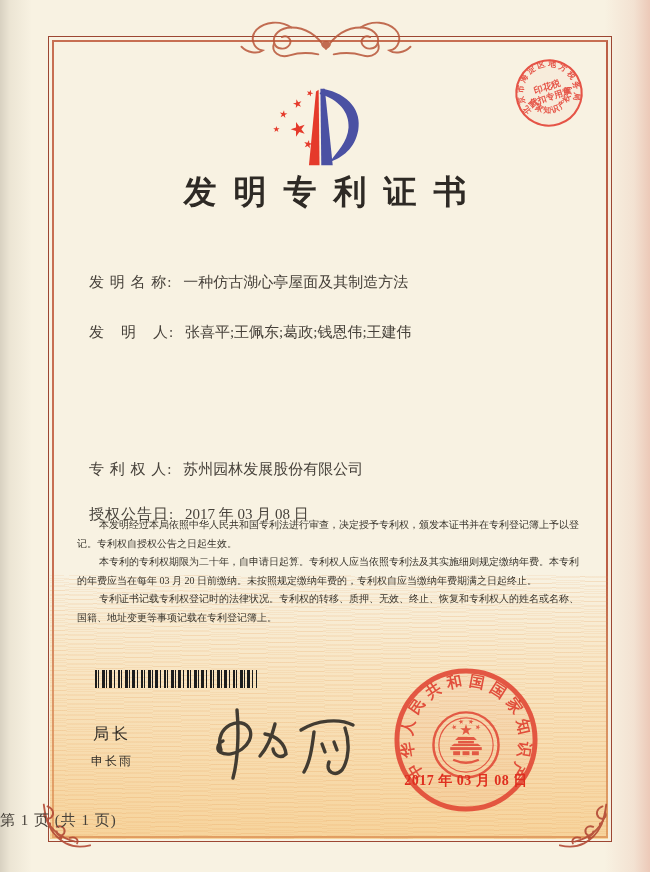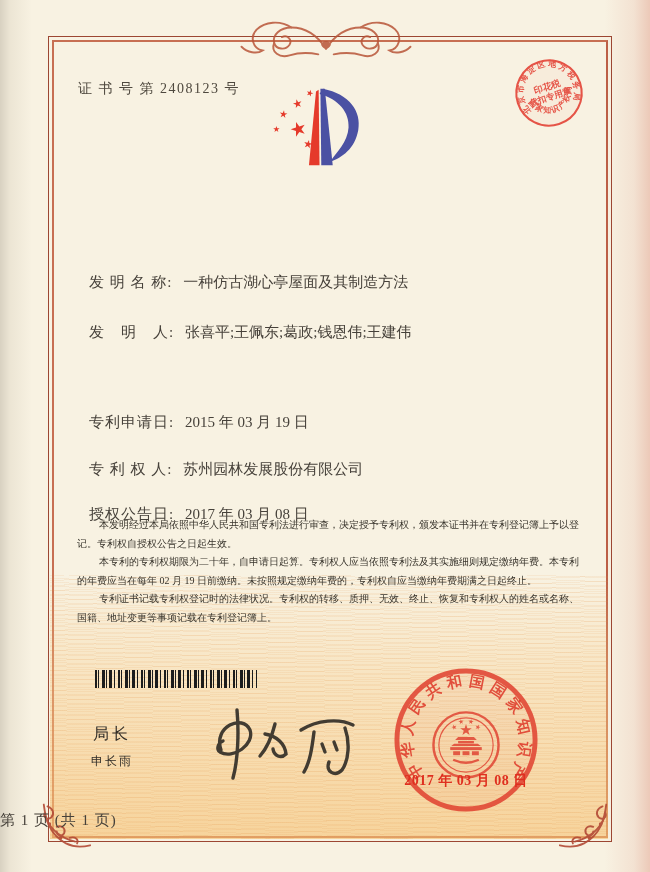--- a/index.html
+++ b/index.html
@@ -128,61 +128,57 @@
       <path d="M6,6 C8,22 12,38 30,48 C38,52 48,52 56,50"></path>
       <path d="M8,20 C14,34 24,42 40,46"></path>
       <path d="M10,8 C16,10 18,16 14,20 C10,23 5,20 7,15"></path>
       <path d="M20,30 C26,28 30,32 28,37 C26,41 20,40 20,35"></path>
       <path d="M34,42 C40,40 44,44 42,48"></path>
       <circle cx="12" cy="27" r="2" fill="#b34a36" stroke="none"></circle>
       <circle cx="24" cy="42" r="2" fill="#b34a36" stroke="none"></circle>
     </g>
   </svg>
 
-  <div class="cert-no">证 书 号 第 2408123 号</div>
 
   <svg class="logo-box" viewBox="0 0 120 100">
     <g fill="#e53a2b">
       <use href="#star" transform="translate(53,15) scale(0.40) rotate(18)"></use>
       <use href="#star" transform="translate(39,27) scale(0.52) rotate(-14)"></use>
       <use href="#star" transform="translate(23,39) scale(0.46) rotate(8)"></use>
       <use href="#star" transform="translate(15,56) scale(0.38)"></use>
       <use href="#star" transform="translate(40,56) scale(0.88) rotate(-18)"></use>
       <use href="#star" transform="translate(51,73) scale(0.50) rotate(12)"></use>
     </g>
     <path d="M60,13 L63,11 L64,97 L52,97 Z" fill="#e53a2b"></path>
     <path d="M65,10 L70,10 L79,97 L66,97 Z" fill="#4b51a3"></path>
     <path d="M68,10 C98,16 112,36 108,57 C104,78 90,88 76,93 C83,82 96,71 97,54 C98,37 86,22 64,16 Z" fill="#4b51a3"></path>
   </svg>
 
+  <div class="doc-title">发明专利证书</div>
 
   <div class="field-row row-0">
     <span class="lbl">发 明 名 称:</span>
     <span class="val">一种仿古湖心亭屋面及其制造方法</span>
   </div>
   <div class="field-row row-1">
     <span class="lbl">发　明　人:</span>
     <span class="val">张喜平;王佩东;葛政;钱恩伟;王建伟</span>
   </div>
-  <div class="field-row row-3">
-    <span class="lbl">专利申请日:</span>
-    <span class="val">2015 年 03 月 19 日</span>
-  </div>
   <div class="field-row row-4">
     <span class="lbl">专 利 权 人:</span>
     <span class="val">苏州园林发展股份有限公司</span>
   </div>
   <div class="field-row row-5">
     <span class="lbl">授权公告日:</span>
     <span class="val">2017 年 03 月 08 日</span>
   </div>
 
   <div class="body-text">
     <p>本发明经过本局依照中华人民共和国专利法进行审查，决定授予专利权，颁发本证书并在专利登记簿上予以登记。专利权自授权公告之日起生效。</p>
-    <p>本专利的专利权期限为二十年，自申请日起算。专利权人应当依照专利法及其实施细则规定缴纳年费。本专利的年费应当在每年 02 月 19 日前缴纳。未按照规定缴纳年费的，专利权自应当缴纳年费期满之日起终止。</p>
+    <p>本专利的专利权期限为二十年，自申请日起算。专利权人应当依照专利法及其实施细则规定缴纳年费。本专利的年费应当在每年 03 月 20 日前缴纳。未按照规定缴纳年费的，专利权自应当缴纳年费期满之日起终止。</p>
     <p>专利证书记载专利权登记时的法律状况。专利权的转移、质押、无效、终止、恢复和专利权人的姓名或名称、国籍、地址变更等事项记载在专利登记簿上。</p>
   </div>
 
   <div class="barcode"></div>
 
   <div class="sig-title">局长</div>
   <div class="sig-name">申长雨</div>
   <svg class="sig-script" viewBox="0 0 182 84">
     <g fill="none" stroke="#332f28" stroke-width="3.4" stroke-linecap="round" opacity="0.92">
       <path d="M28,46 C20,22 50,10 57,26 C62,40 40,56 27,48 C23,45 25,39 30,37"></path>

